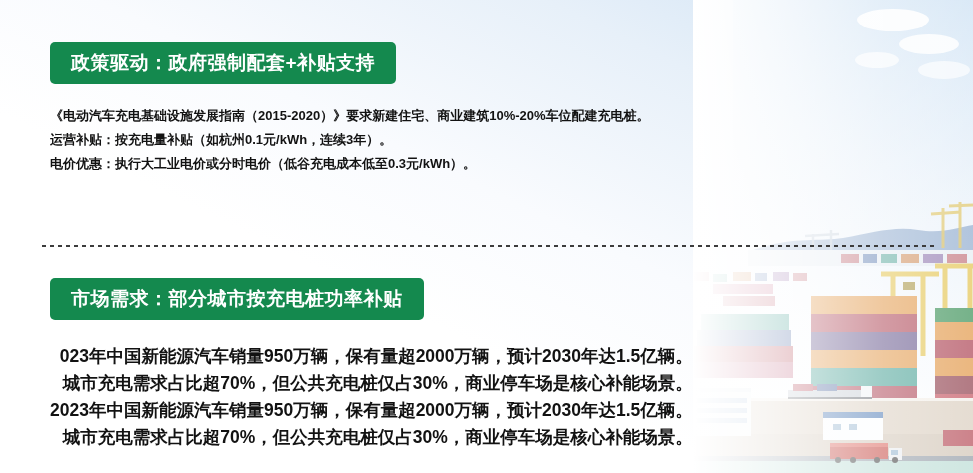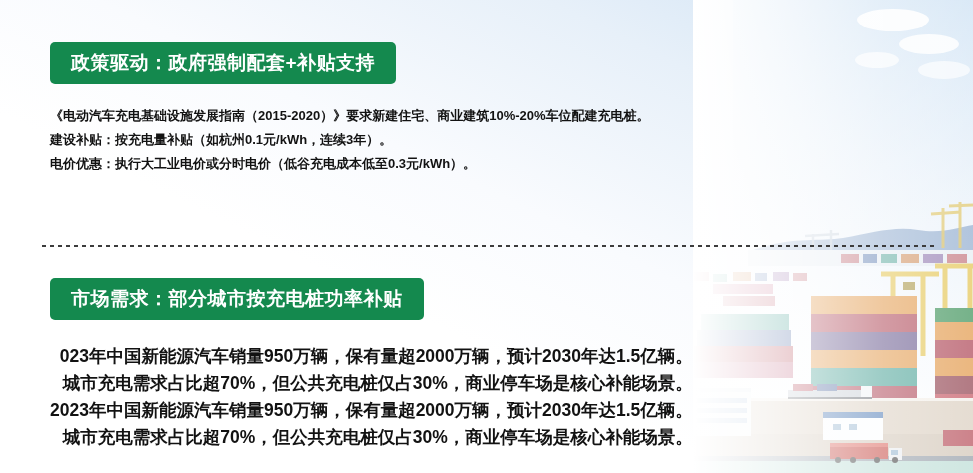--- a/index.html
+++ b/index.html
@@ -167,21 +167,21 @@
 
     <rect x="0" y="0" width="280" height="473" fill="url(#fadeL)"></rect>
   </svg>
 
   <div class="divider"></div>
 
   <section class="section sec-policy">
     <div class="badge">政策驱动：政府强制配套+补贴支持</div>
     <div class="lines">
       <p>《电动汽车充电基础设施发展指南（2015-2020）》要求新建住宅、商业建筑10%-20%车位配建充电桩。</p>
-      <p>建设补贴：按充电量补贴（如杭州0.1元/kWh，连续3年）。</p>
+      <p>运营补贴：按充电量补贴（如杭州0.1元/kWh，连续3年）。</p>
       <p>电价优惠：执行大工业电价或分时电价（低谷充电成本低至0.3元/kWh）。</p>
     </div>
   </section>
 
   <section class="section sec-market">
     <div class="badge">市场需求：部分城市按充电桩功率补贴</div>
     <div class="lines">
       <p>023年中国新能源汽车销量950万辆，保有量超2000万辆，预计2030年达1.5亿辆。</p>
       <p>城市充电需求占比超70%，但公共充电桩仅占30%，商业停车场是核心补能场景。</p>
       <p>2023年中国新能源汽车销量950万辆，保有量超2000万辆，预计2030年达1.5亿辆。</p>

